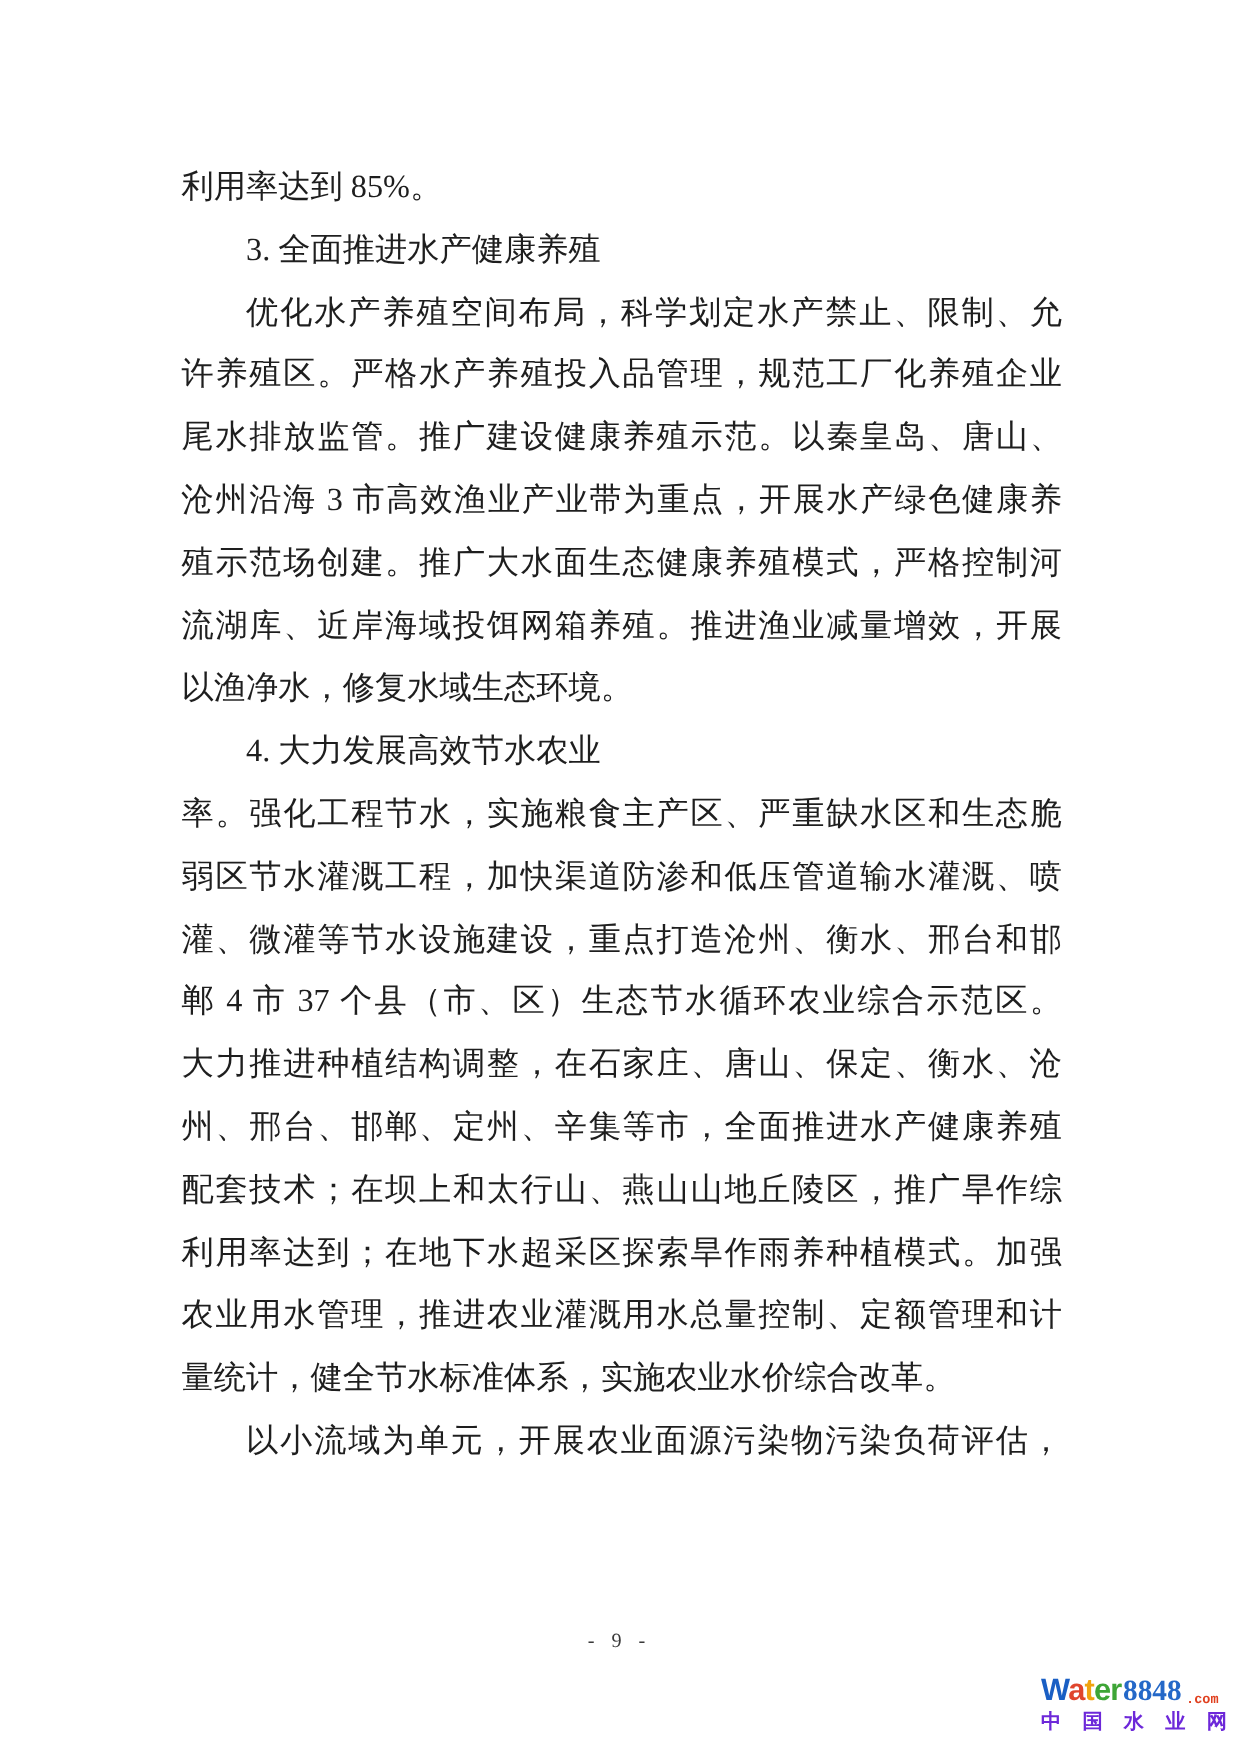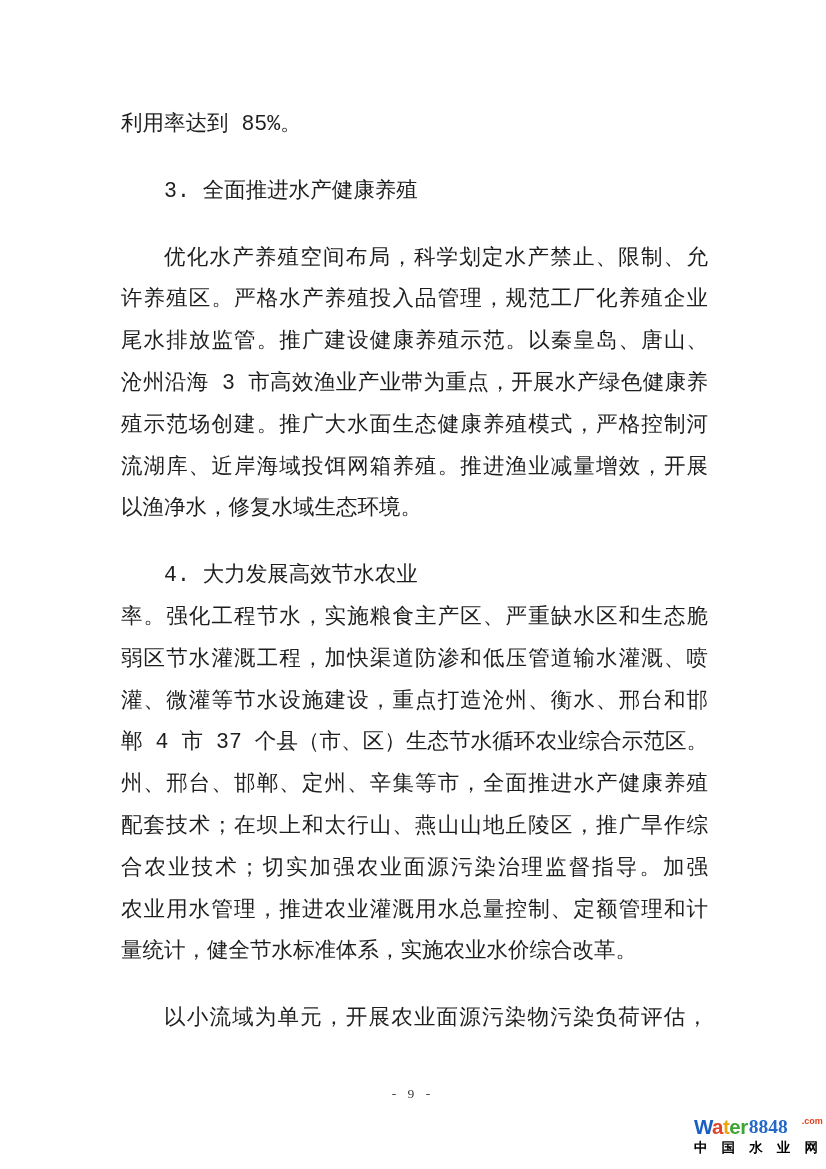--- a/index.html
+++ b/index.html
@@ -15,29 +15,29 @@
     background: #ffffff;
   }
   
   .doc-body {
     position: absolute;
     left: 121px; top: 104px;
     width: 587px;
     font-size: 21.5px;
     line-height: 41.8px;
     color: #1e1e1e;
-    font-family: Liberation Mono, monospace;
+    font-family: Liberation Serif, serif;
   }
   .line { white-space: normal; }
   .line.fill {
     text-align: justify;
     text-align-last: justify;
     -moz-text-align-last: justify;
   }
-  .line.indent { padding-left: 43px; margin-top: 25px; }
+  .line.indent { padding-left: 43px; }
   
   .page-number {
     position: absolute;
     top: 1086px; left: 0;
     width: 100%;
     text-align: center;
     font-size: 13.5px;
     letter-spacing: 4px;
     color: #3a3a3a;
     font-family: "Liberation Serif", "DejaVu Serif", serif;
@@ -45,40 +45,40 @@
   
   .watermark {
     position: absolute;
     left: 694px; top: 1117px;
     width: 124px;
     line-height: 1;
     user-select: none;
   }
   .wm-row1 {
     display: flex;
-    align-items: flex-start;
+    align-items: flex-end;
     white-space: nowrap;
   }
   .wm-word {
     font-family: "Liberation Sans", "DejaVu Sans", sans-serif;
     font-weight: bold;
     font-size: 20.5px;
     letter-spacing: -0.5px;
   }
   .wm-num {
     font-family: "Liberation Serif", "DejaVu Serif", serif;
     font-weight: bold;
     font-size: 19.5px;
     margin-left: 1px;
   }
   .wm-tld {
-    font-family: Liberation Sans, sans-serif;
+    font-family: Liberation Mono, monospace;
     font-weight: bold;
     font-size: 9px;
-    margin-left: 14px;
+    margin-left: 3px;
   }
   .wm-row2 {
     margin-top: 3px;
     width: 100%;
     font-family: "Liberation Sans", "DejaVu Sans", sans-serif;
     font-weight: bold;
     font-size: 13.5px;
     text-align: justify;
     text-align-last: justify;
     -moz-text-align-last: justify;
@@ -97,32 +97,33 @@
       <div class="line fill">尾水排放监管。推广建设健康养殖示范。以秦皇岛、唐山、</div>
       <div class="line fill">沧州沿海 3 市高效渔业产业带为重点，开展水产绿色健康养</div>
       <div class="line fill">殖示范场创建。推广大水面生态健康养殖模式，严格控制河</div>
       <div class="line fill">流湖库、近岸海域投饵网箱养殖。推进渔业减量增效，开展</div>
       <div class="line">以渔净水，修复水域生态环境。</div>
       <div class="line indent">4. 大力发展高效节水农业</div>
       <div class="line fill">率。强化工程节水，实施粮食主产区、严重缺水区和生态脆</div>
       <div class="line fill">弱区节水灌溉工程，加快渠道防渗和低压管道输水灌溉、喷</div>
       <div class="line fill">灌、微灌等节水设施建设，重点打造沧州、衡水、邢台和邯</div>
       <div class="line fill">郸 4 市 37 个县（市、区）生态节水循环农业综合示范区。</div>
+      <div class="line fill">大力推进种植结构调整，在石家庄、唐山、保定、衡水、沧</div>
       <div class="line fill">州、邢台、邯郸、定州、辛集等市，全面推进水产健康养殖</div>
       <div class="line fill">配套技术；在坝上和太行山、燕山山地丘陵区，推广旱作综</div>
-      <div class="line fill">合农业技术；切实加强农业面源污染治理监督指导。加强</div>
+      <div class="line fill">利用率达到；在地下水超采区探索旱作雨养种植模式。加强</div>
       <div class="line fill">农业用水管理，推进农业灌溉用水总量控制、定额管理和计</div>
       <div class="line">量统计，健全节水标准体系，实施农业水价综合改革。</div>
       <div class="line indent fill">以小流域为单元，开展农业面源污染物污染负荷评估，</div>
     </div>
 
   <div class="page-number" style="color: rgb(58, 58, 58);">- 9 -</div>
 
   <div class="watermark">
     <div class="wm-row1">
       <span class="wm-word"><span style="color: rgb(26, 95, 196);">W</span><span style="color: rgb(224, 69, 44);">a</span><span style="color: rgb(240, 163, 15);">t</span><span style="color: rgb(62, 165, 54);">e</span><span style="color: rgb(62, 165, 54);">r</span></span>
         <span class="wm-num" style="color: rgb(36, 104, 200);">8848</span>
         <span class="wm-tld" style="color: rgb(224, 64, 31);">.com</span>
     </div>
-    <div class="wm-row2" style="color: #000000;">中 国 水 业 网</div>
+    <div class="wm-row2" style="color: #6d28d9;">中 国 水 业 网</div>
   </div>
 
 </div>
 
 </body></html>

